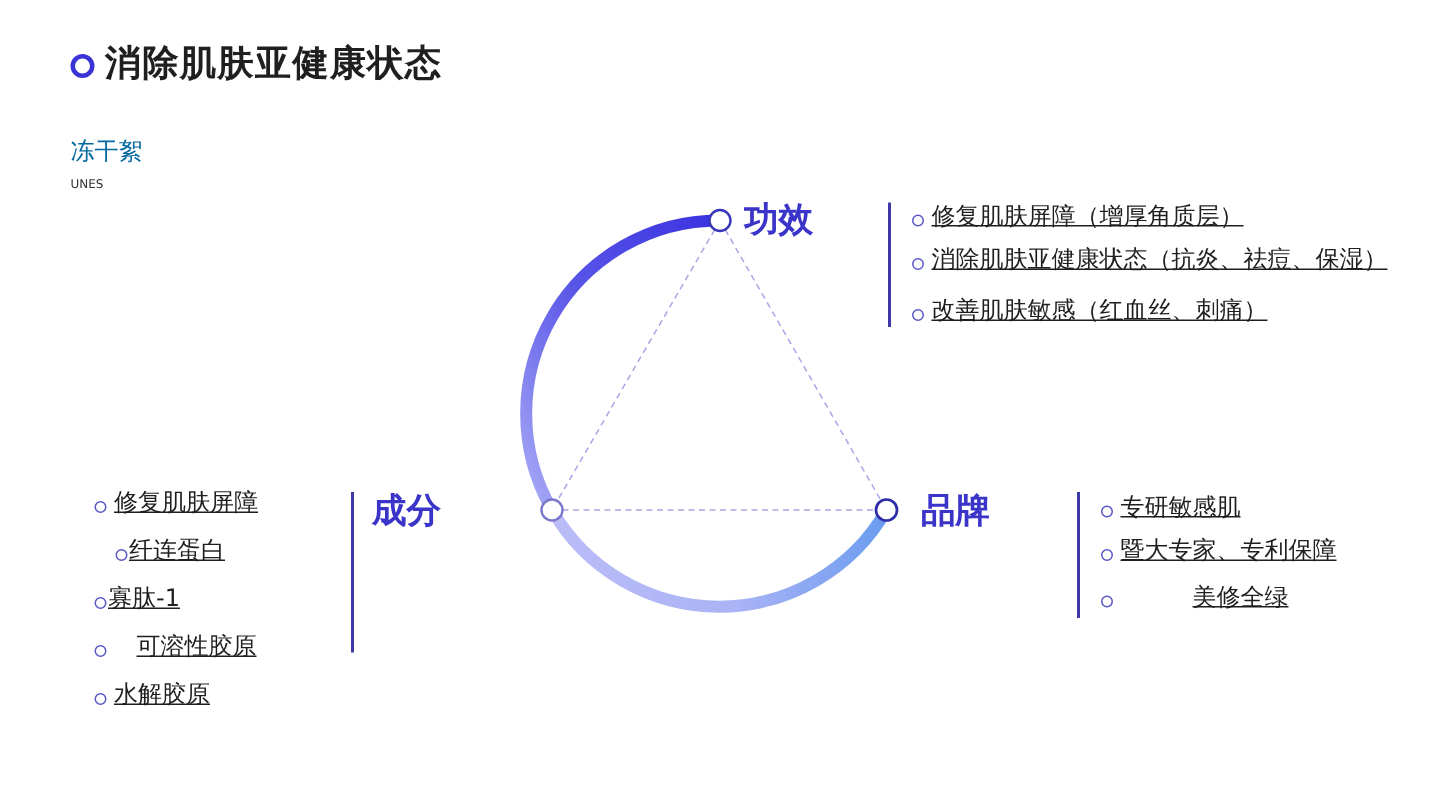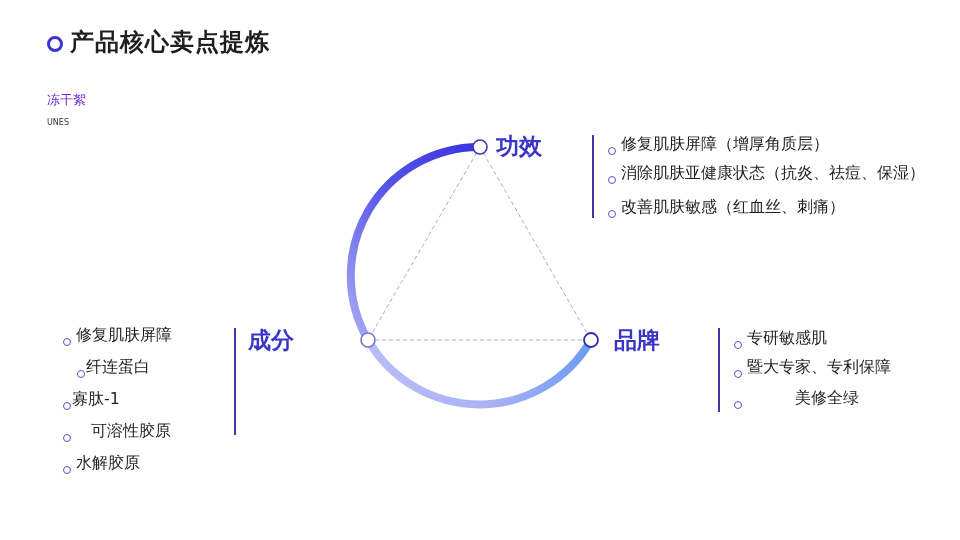--- a/index.html
+++ b/index.html
@@ -1,34 +1,34 @@
 <!DOCTYPE html>
 <html><head>
 <meta charset="utf-8">
 <style>
   html, body { margin:0; padding:0; }
   body { width:960px; height:540px; background:#ffffff; position:relative; overflow:hidden;
          font-family:"DejaVu Sans","Liberation Sans",sans-serif; color:#1a1a1a; }
   .abs { position:absolute; }
   .title-dot { left:47px; top:36px; width:10px; height:10px; border:3px solid #3a34d6; border-radius:50%; }
   .title { left:70px; top:26px; font-size:24px; font-weight:bold; color:#1f1f1f; letter-spacing:1px; }
-  .brand { left:47px; top:91px; font-size:13px; color:#6d28d9; }
+  .brand { left:47px; top:91px; font-size:16px; color:#0369a1; }
   .brand-sub { left:47px; top:118px; font-size:8px; color:#333; }
   svg.diagram { position:absolute; left:0; top:0; }
   .cat { font-size:23px; font-weight:bold; color:#3a34c8; }
   .vline { width:1.5px; background:#3d3aa8; }
   .list { font-size:16px; color:#1f1f1f; }
-  .item { position:absolute; white-space:nowrap; display:flex; align-items:flex-end; }
+  .item { position:absolute; white-space:nowrap; display:flex; align-items:center;text-decoration:underline; }
   .bullet { display:inline-block; width:6px; height:6px; border:1.3px solid #5a56c8; border-radius:50%; margin-right:5px; margin-top:4px; }
 </style>
 </head>
 <body>
 
 <div class="abs title-dot"></div>
-<div class="abs title">产品核心卖点提炼</div>
+<div class="abs title">消除肌肤亚健康状态</div>
 <div class="abs brand">冻干絮</div>
 <div class="abs brand-sub">UNES</div>
 
 <svg class="diagram" width="960" height="540">
   <defs>
     <linearGradient id="gTop" x1="0" y1="1" x2="1" y2="0">
       <stop offset="0" stop-color="#a9acf6"></stop>
       <stop offset="0.5" stop-color="#5a56e8"></stop>
       <stop offset="1" stop-color="#3a33e0"></stop>
     </linearGradient>

